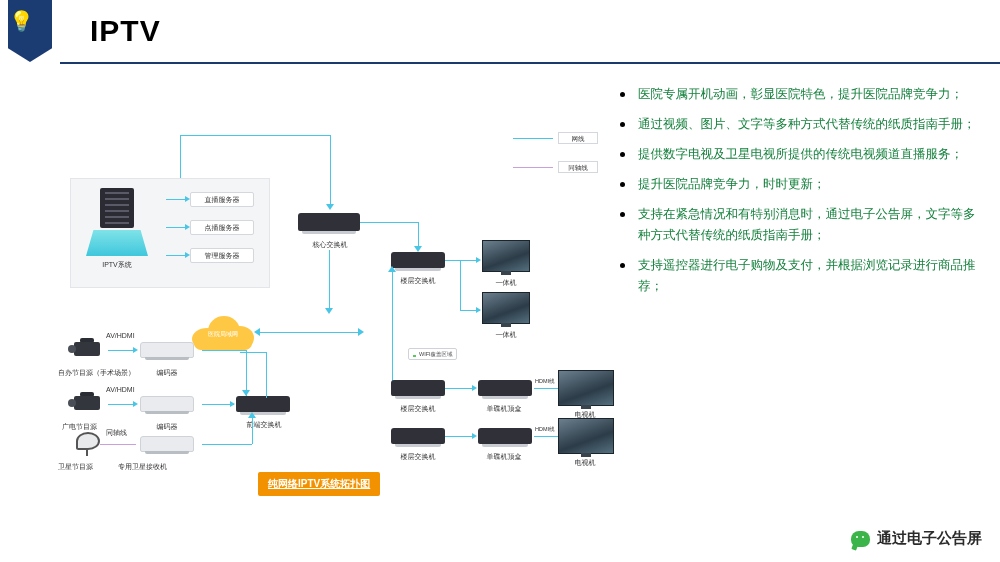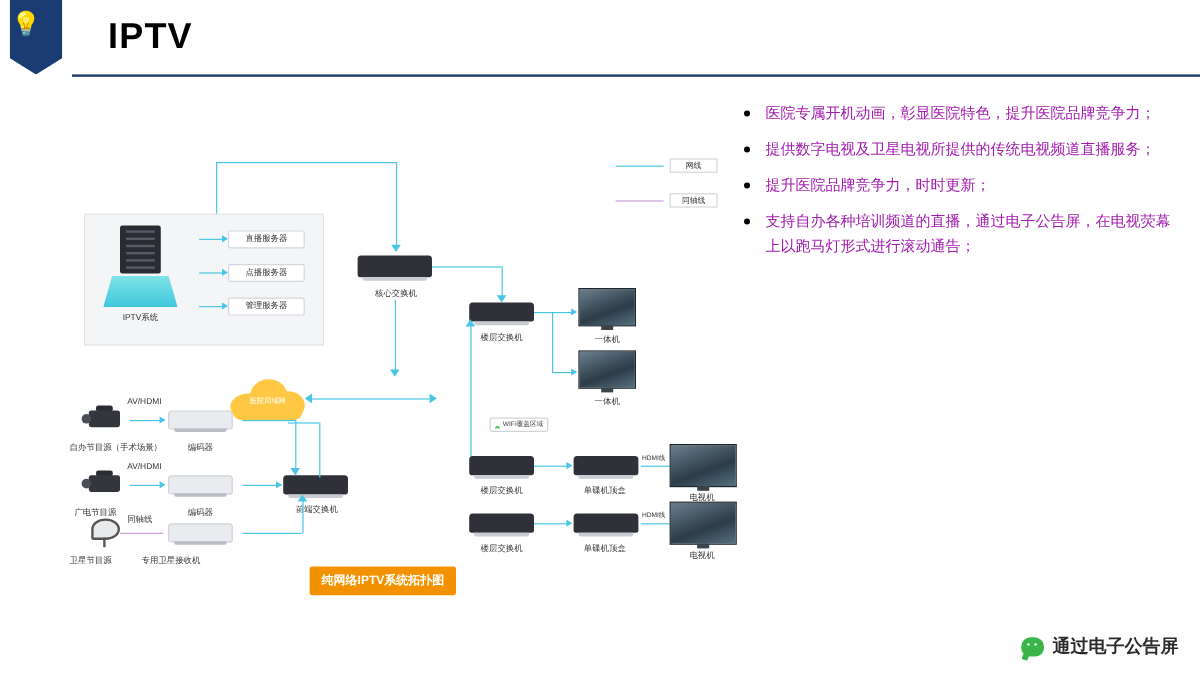--- a/index.html
+++ b/index.html
@@ -305,36 +305,37 @@
     position: absolute;
     left: 218px;
     top: 392px;
     background: #f39200;
     color: #ffffff;
     font-size: 10px;
     font-weight: bold;
     padding: 5px 10px;
     border-radius: 2px;
     white-space: nowrap;
+    text-decoration: underline;
   }
 
   
   .bullets {
     position: absolute;
     left: 612px;
     top: 84px;
     width: 370px;
   }
   .bullet {
     position: relative;
     padding-left: 26px;
     margin-bottom: 9px;
     font-size: 12.5px;
     line-height: 21px;
-    color: #a21caf;
+    color: #15803d;
   }
   .bullet::before {
     content: "";
     position: absolute;
     left: 8px;
     top: 8px;
     width: 5px;
     height: 5px;
     background: #000;
     border-radius: 50%;
@@ -547,23 +548,25 @@
   <div class="arrow-u" style="left:208px; top:332px;"></div>
 
   <div class="ln ln-v" style="left:226px; top:272px; height:46px;"></div>
   <div class="ln ln-h" style="left:200px; top:272px; width:26px;"></div>
 
   <div class="caption">纯网络IPTV系统拓扑图</div>
 </div>
 
 <div class="bullets">
   <div class="bullet">医院专属开机动画，彰显医院特色，提升医院品牌竞争力；</div>
+  <div class="bullet">通过视频、图片、文字等多种方式代替传统的纸质指南手册；</div>
   <div class="bullet">提供数字电视及卫星电视所提供的传统电视频道直播服务；</div>
   <div class="bullet">提升医院品牌竞争力，时时更新；</div>
-  <div class="bullet">支持自办各种培训频道的直播，通过电子公告屏，在电视荧幕上以跑马灯形式进行滚动通告；</div>
+  <div class="bullet">支持在紧急情况和有特别消息时，通过电子公告屏，文字等多种方式代替传统的纸质指南手册；</div>
+  <div class="bullet">支持遥控器进行电子购物及支付，并根据浏览记录进行商品推荐；</div>
 </div>
 
 <div class="footer">
   <div class="wechat-icon">
       <i class="a"></i>
       <i class="b"></i>
     </div>
   <div class="footer-text">通过电子公告屏</div>
 </div>
 

